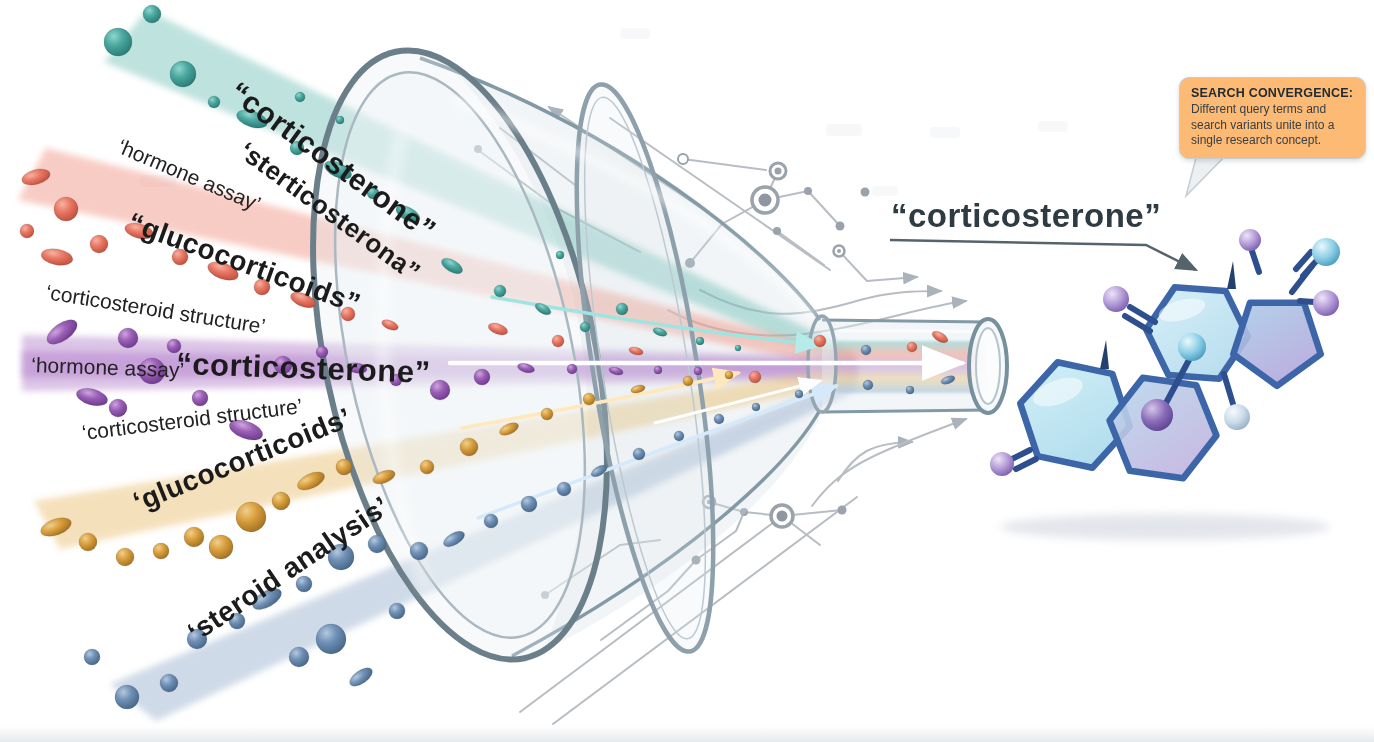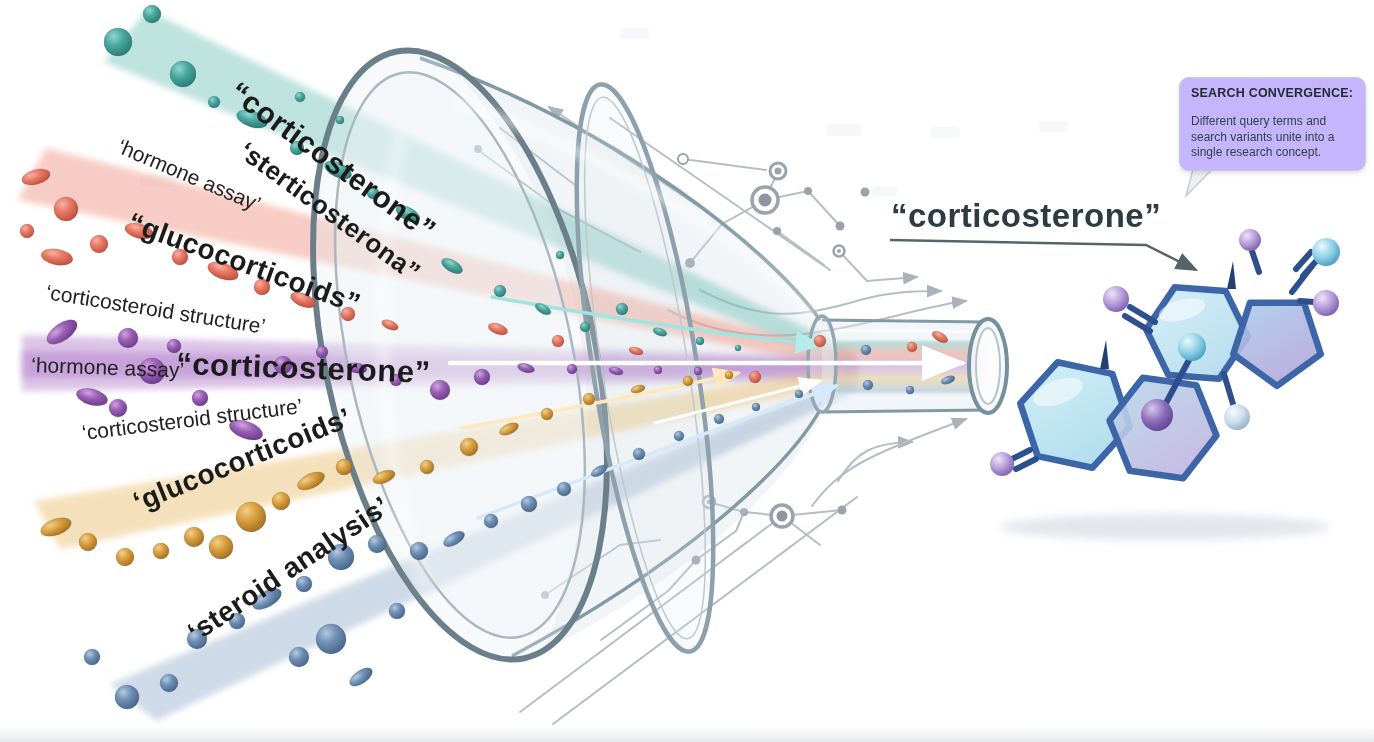--- a/index.html
+++ b/index.html
@@ -1,25 +1,25 @@
 <!DOCTYPE html>
 <html><head>
 <meta charset="utf-8">
 <style>
   html,body{margin:0;padding:0;background:#ffffff;}
   body{font-family:"Liberation Sans",sans-serif;}
   .stage{position:relative;width:1374px;height:742px;overflow:hidden;background:#ffffff;}
   .stage svg{position:absolute;left:0;top:0;}
   .callout{
     position:absolute;left:1179px;top:77px;width:187px;box-sizing:border-box;
-    background:#c4b5fd;border:1.5px solid #c6ccd2;border-radius:10px;
+    background:#fdba74;border:1.5px solid #c6ccd2;border-radius:10px;
     box-shadow:0 2px 5px rgba(40,50,60,.18);padding:8px 11px 9px;
   }
   .callout .t{font-weight:bold;font-size:12.5px;color:#222b31;letter-spacing:.2px;}
-  .callout .b{font-size:12px;color:#343f46;line-height:1.3;margin-top:14px;}
+  .callout .b{font-size:12px;color:#343f46;line-height:1.3;margin-top:2px;}
   svg text{font-family:"Liberation Sans",sans-serif;}
 </style>
 </head>
 <body>
 
 <div class="stage">
 <svg width="1374" height="742" viewBox="0 0 1374 742" xmlns="http://www.w3.org/2000/svg">
   <defs>
     <filter id="soft" x="-20%" y="-20%" width="140%" height="140%">
           <feGaussianBlur stdDeviation="3"></feGaussianBlur>

